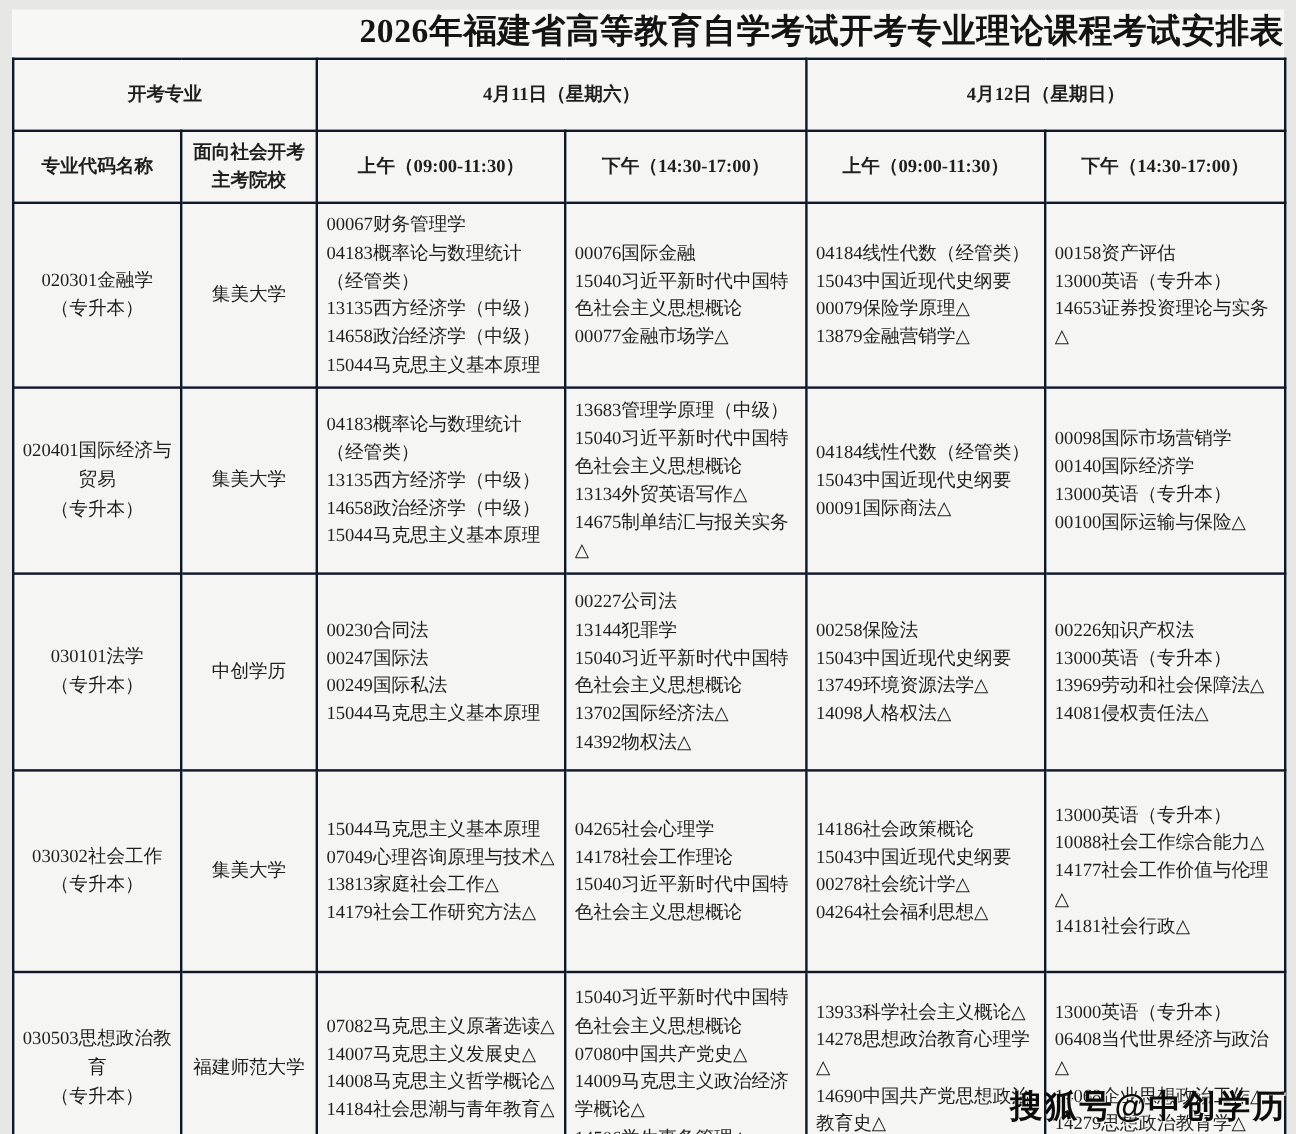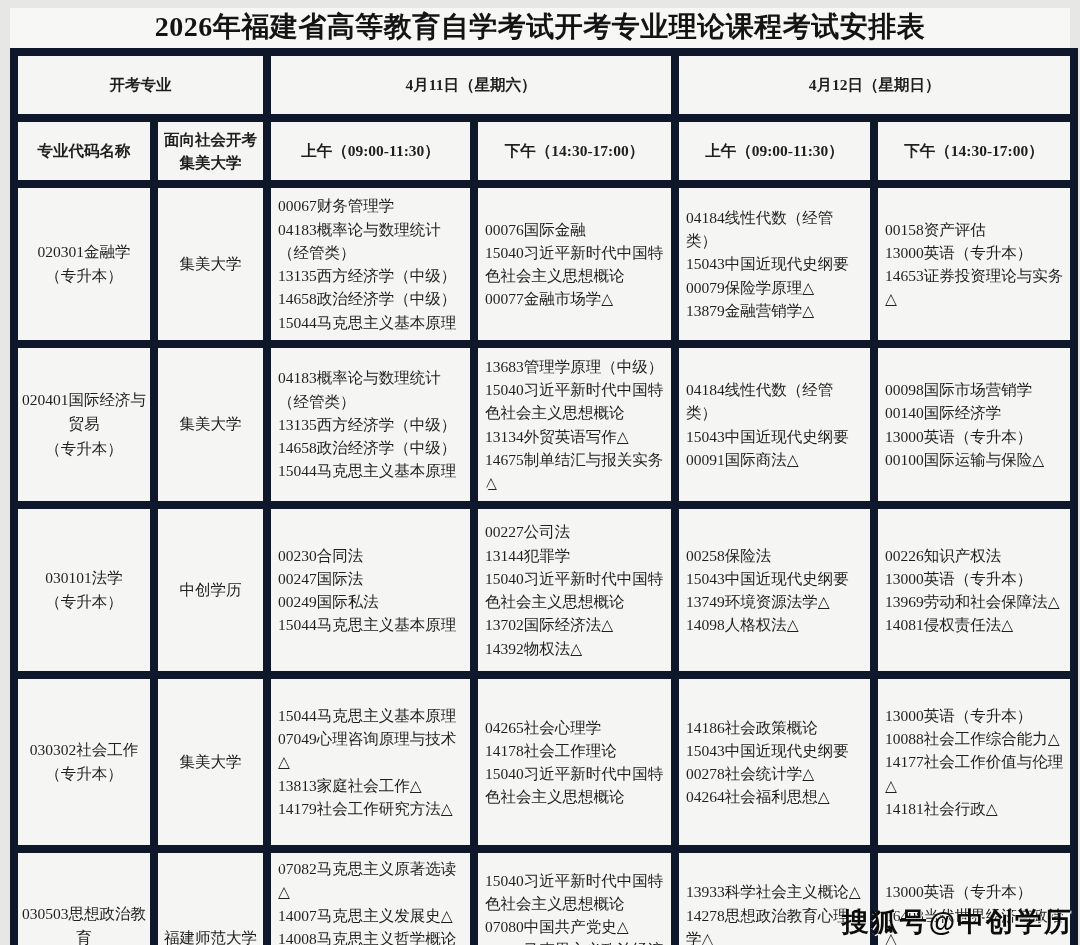--- a/index.html
+++ b/index.html
@@ -23,35 +23,35 @@
     left: 10px;
     top: 8px;
     width: 1060px;
     height: 933px;
     background: #f7f7f5;
   }
   .doc-title {
     margin: 0;
     height: 40px;
     line-height: 38px;
-    text-align: center;
+    text-align: right;
     font-size: 28px;
     font-weight: bold;
     color: #141414;
     letter-spacing: 0.5px;
     white-space: nowrap;
   }
   table.schedule {
     border-collapse: collapse;
     table-layout: fixed;
     width: 1060px;
     background: #f5f5f3;
   }
   .schedule th, .schedule td {
-    border: 8px solid #0f172a;
+    border: 2px solid #0f172a;
     color: #1f1f1f;
     vertical-align: middle;
     overflow: hidden;
   }
   .schedule th {
     font-size: 15.5px;
     font-weight: bold;
     text-align: center;
     white-space: pre-line;
     line-height: 1.5;
@@ -112,21 +112,21 @@
       <tbody>
           <tr class="hrow1">
         <th colspan="2">开考专业</th>
         <th colspan="2">4月11日（星期六）</th>
         <th colspan="2">4月12日（星期日）</th>
       </tr>
 
       <tr class="hrow2">
         <th>专业代码名称</th>
         <th>面向社会开考
-集美大学</th>
+主考院校</th>
         <th>上午（09:00-11:30）</th>
         <th>下午（14:30-17:00）</th>
         <th>上午（09:00-11:30）</th>
         <th>下午（14:30-17:00）</th>
       </tr>
 
       <tr class="r0">
         <td class="c-major">020301金融学
 （专升本）</td>
         <td class="c-school">集美大学</td>

